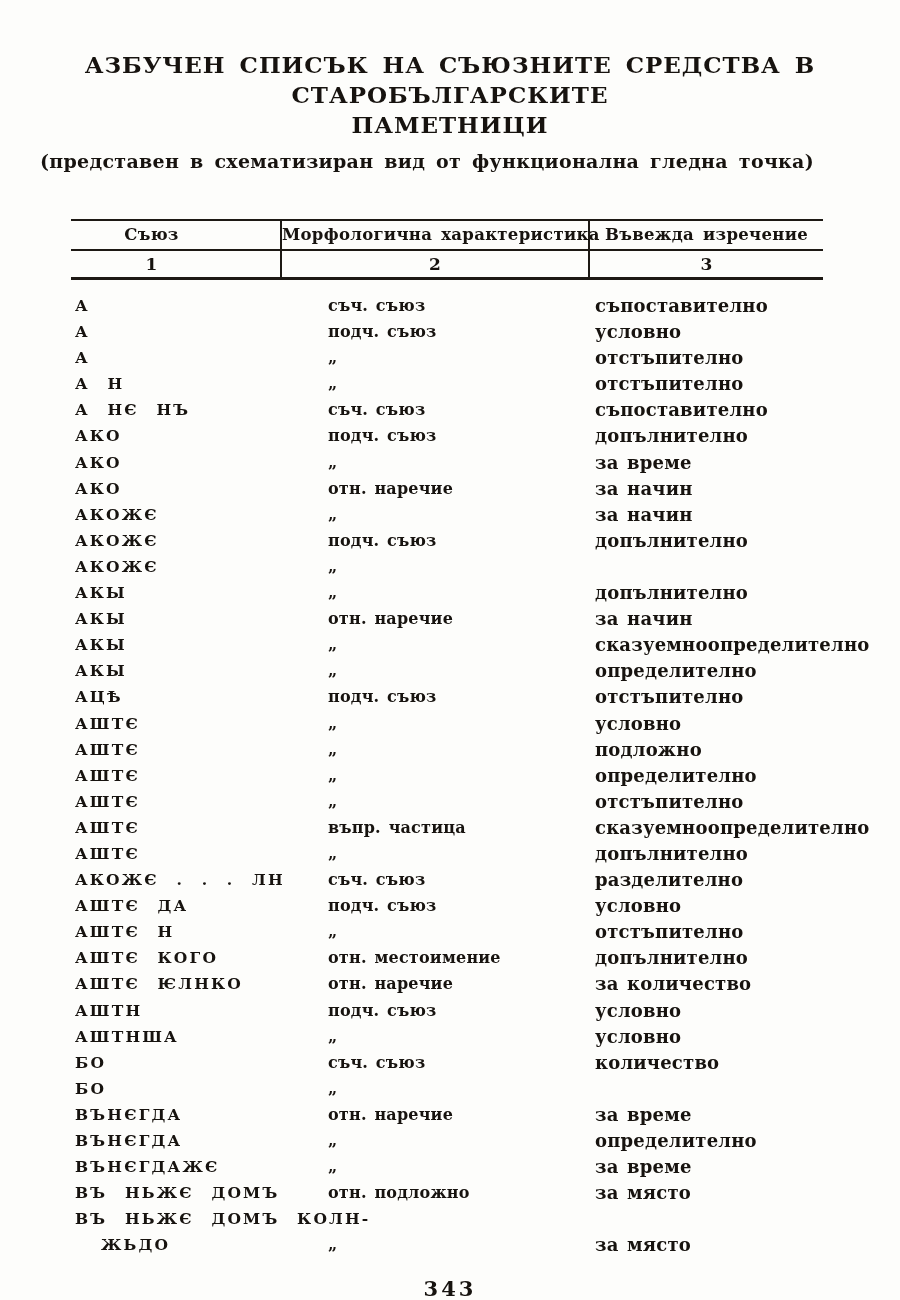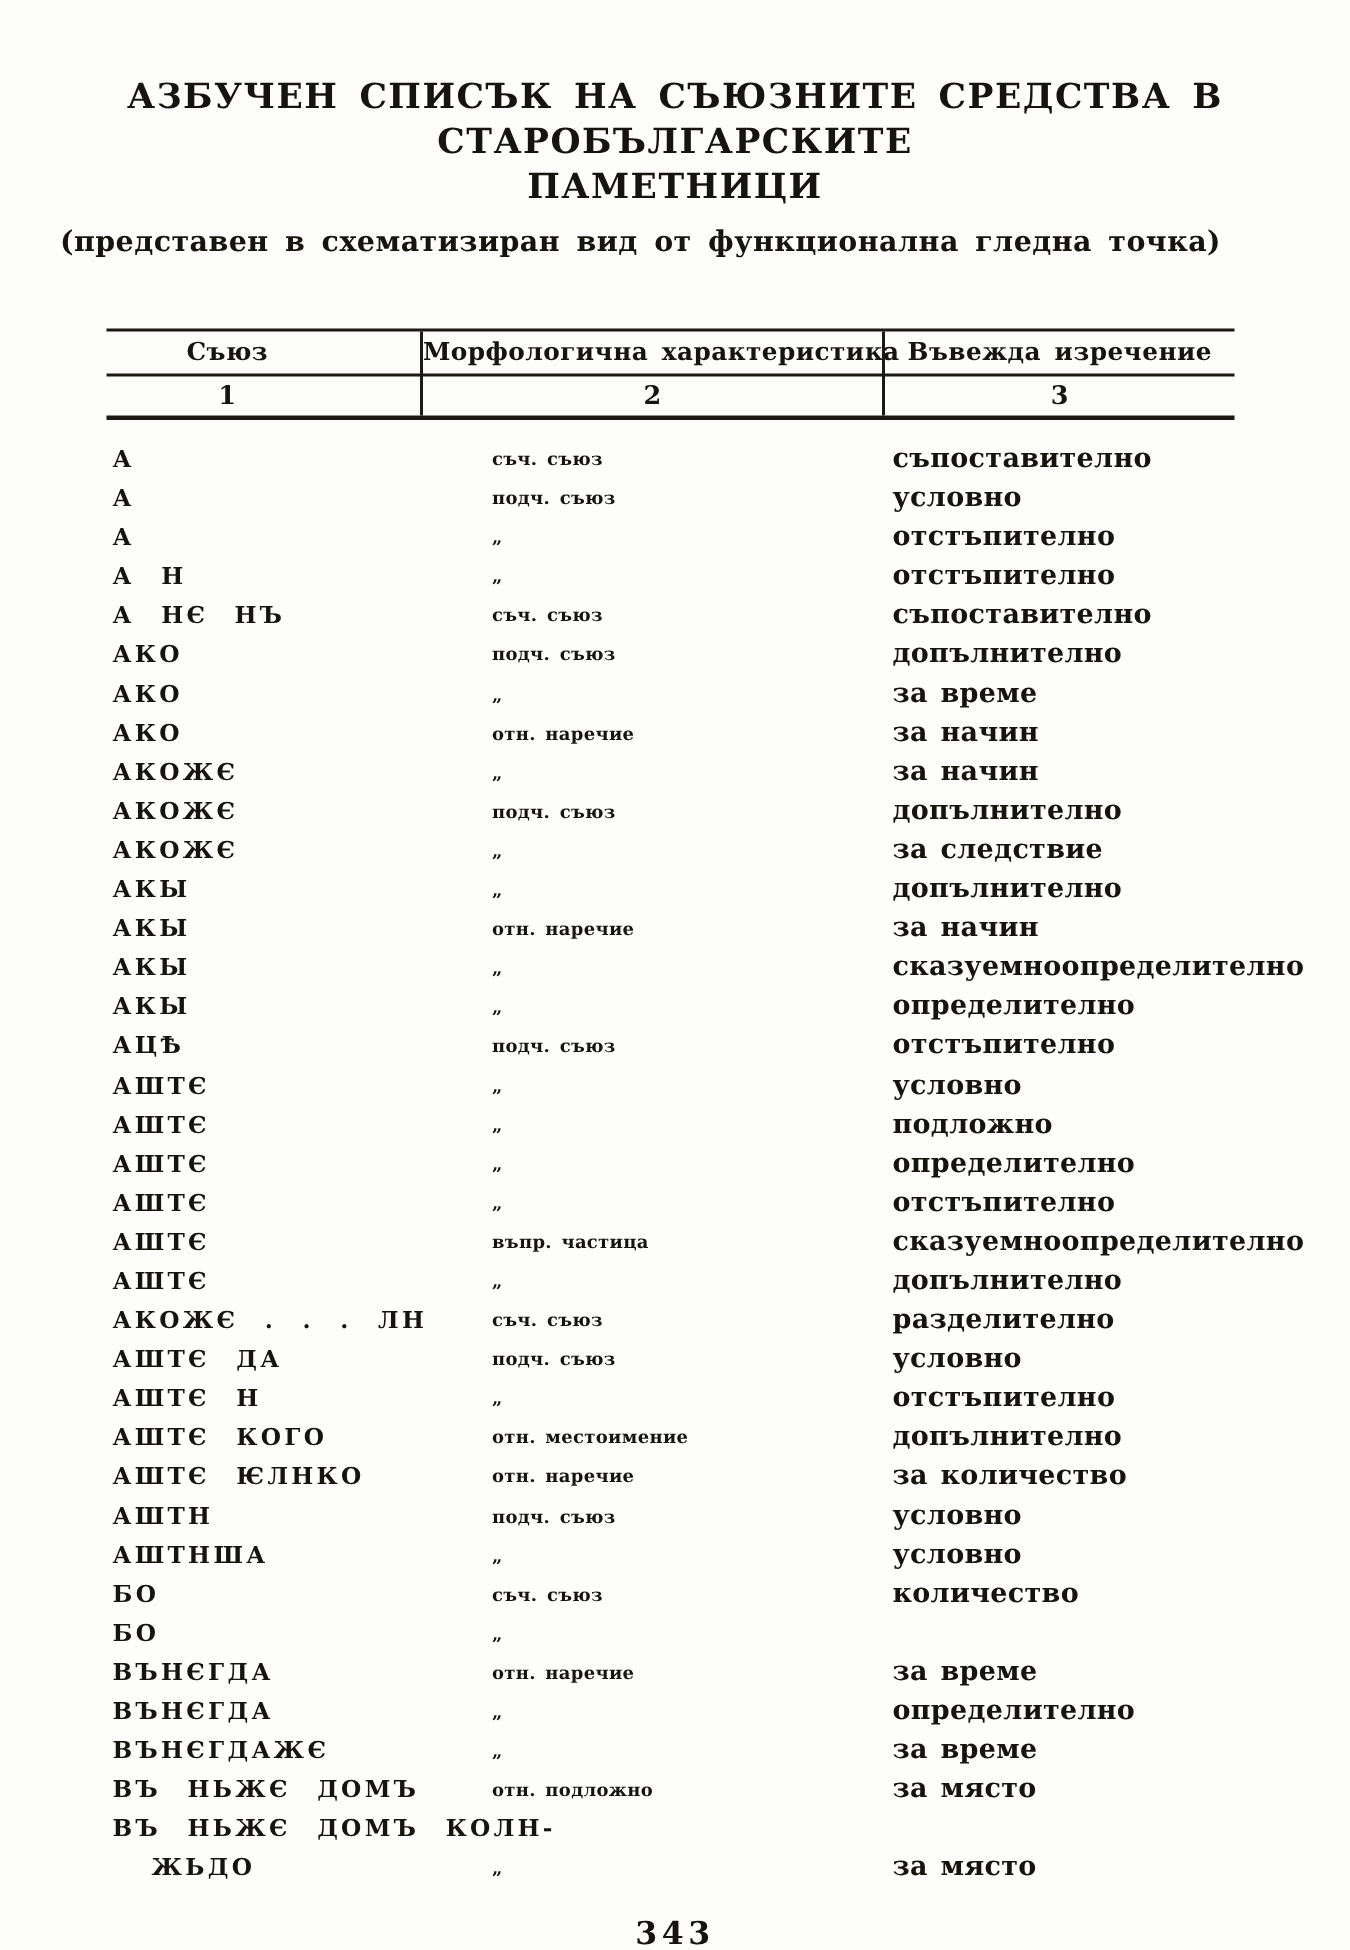--- a/index.html
+++ b/index.html
@@ -95,21 +95,21 @@
     padding-left: 4px;
     font-size: 15.5px;
     letter-spacing: 2.2px;
     word-spacing: 10px;
   }
   .c1.indent {
     padding-left: 30px;
   }
   .c2 {
     padding-left: 46px;
-    font-size: 12px;
+    font-size: 16px;
     letter-spacing: 0.2px;
     word-spacing: 2px;
   }
   .c3 {
     padding-left: 5px;
     font-size: 18px;
     letter-spacing: 0.2px;
     word-spacing: 2px;
   }
   .pageno {
@@ -195,21 +195,20 @@
           <div class="cell c3">за начин</div>
         </div>
         <div class="row">
           <div class="cell c1">АКОЖЄ</div>
           <div class="cell c2">подч. съюз</div>
           <div class="cell c3">допълнително</div>
         </div>
         <div class="row">
           <div class="cell c1">АКОЖЄ</div>
           <div class="cell c2">„</div>
-          <div class="cell c3">за следствие</div>
         </div>
         <div class="row">
           <div class="cell c1">АКЫ</div>
           <div class="cell c2">„</div>
           <div class="cell c3">допълнително</div>
         </div>
         <div class="row">
           <div class="cell c1">АКЫ</div>
           <div class="cell c2">отн. наречие</div>
           <div class="cell c3">за начин</div>

